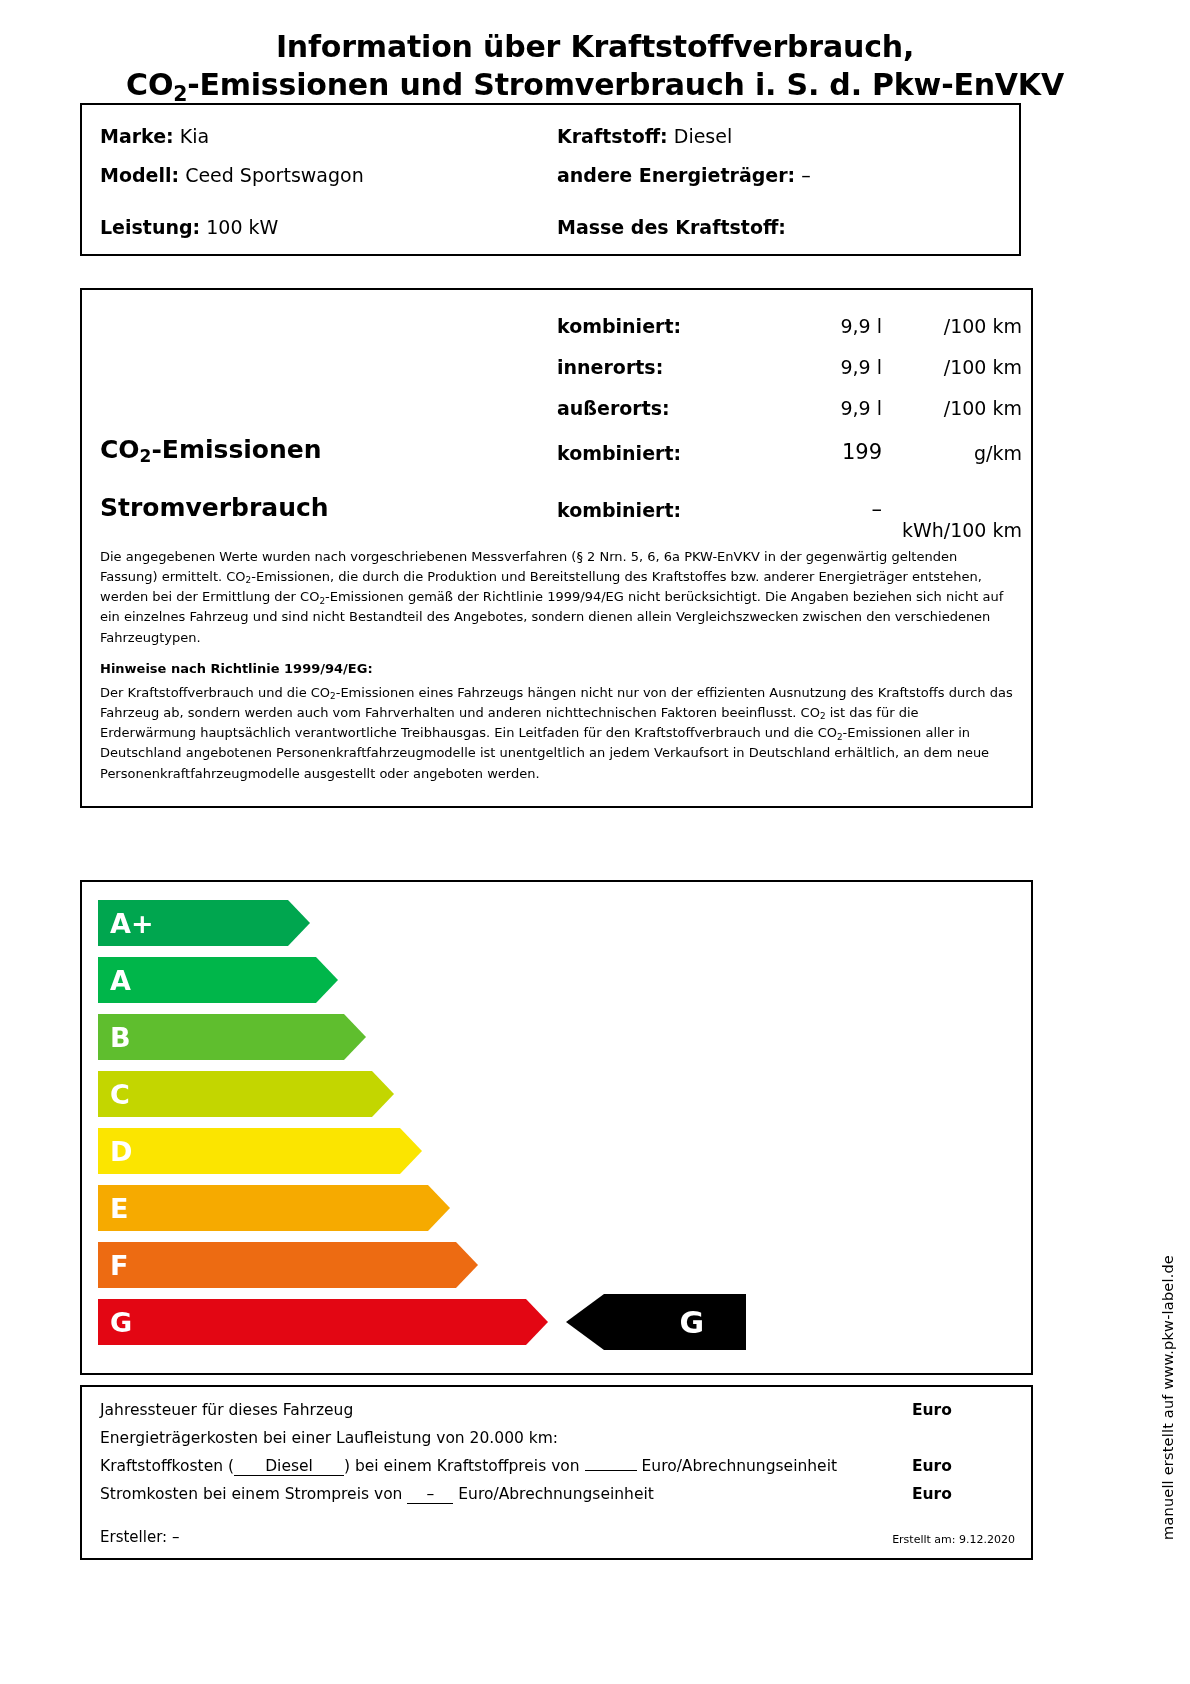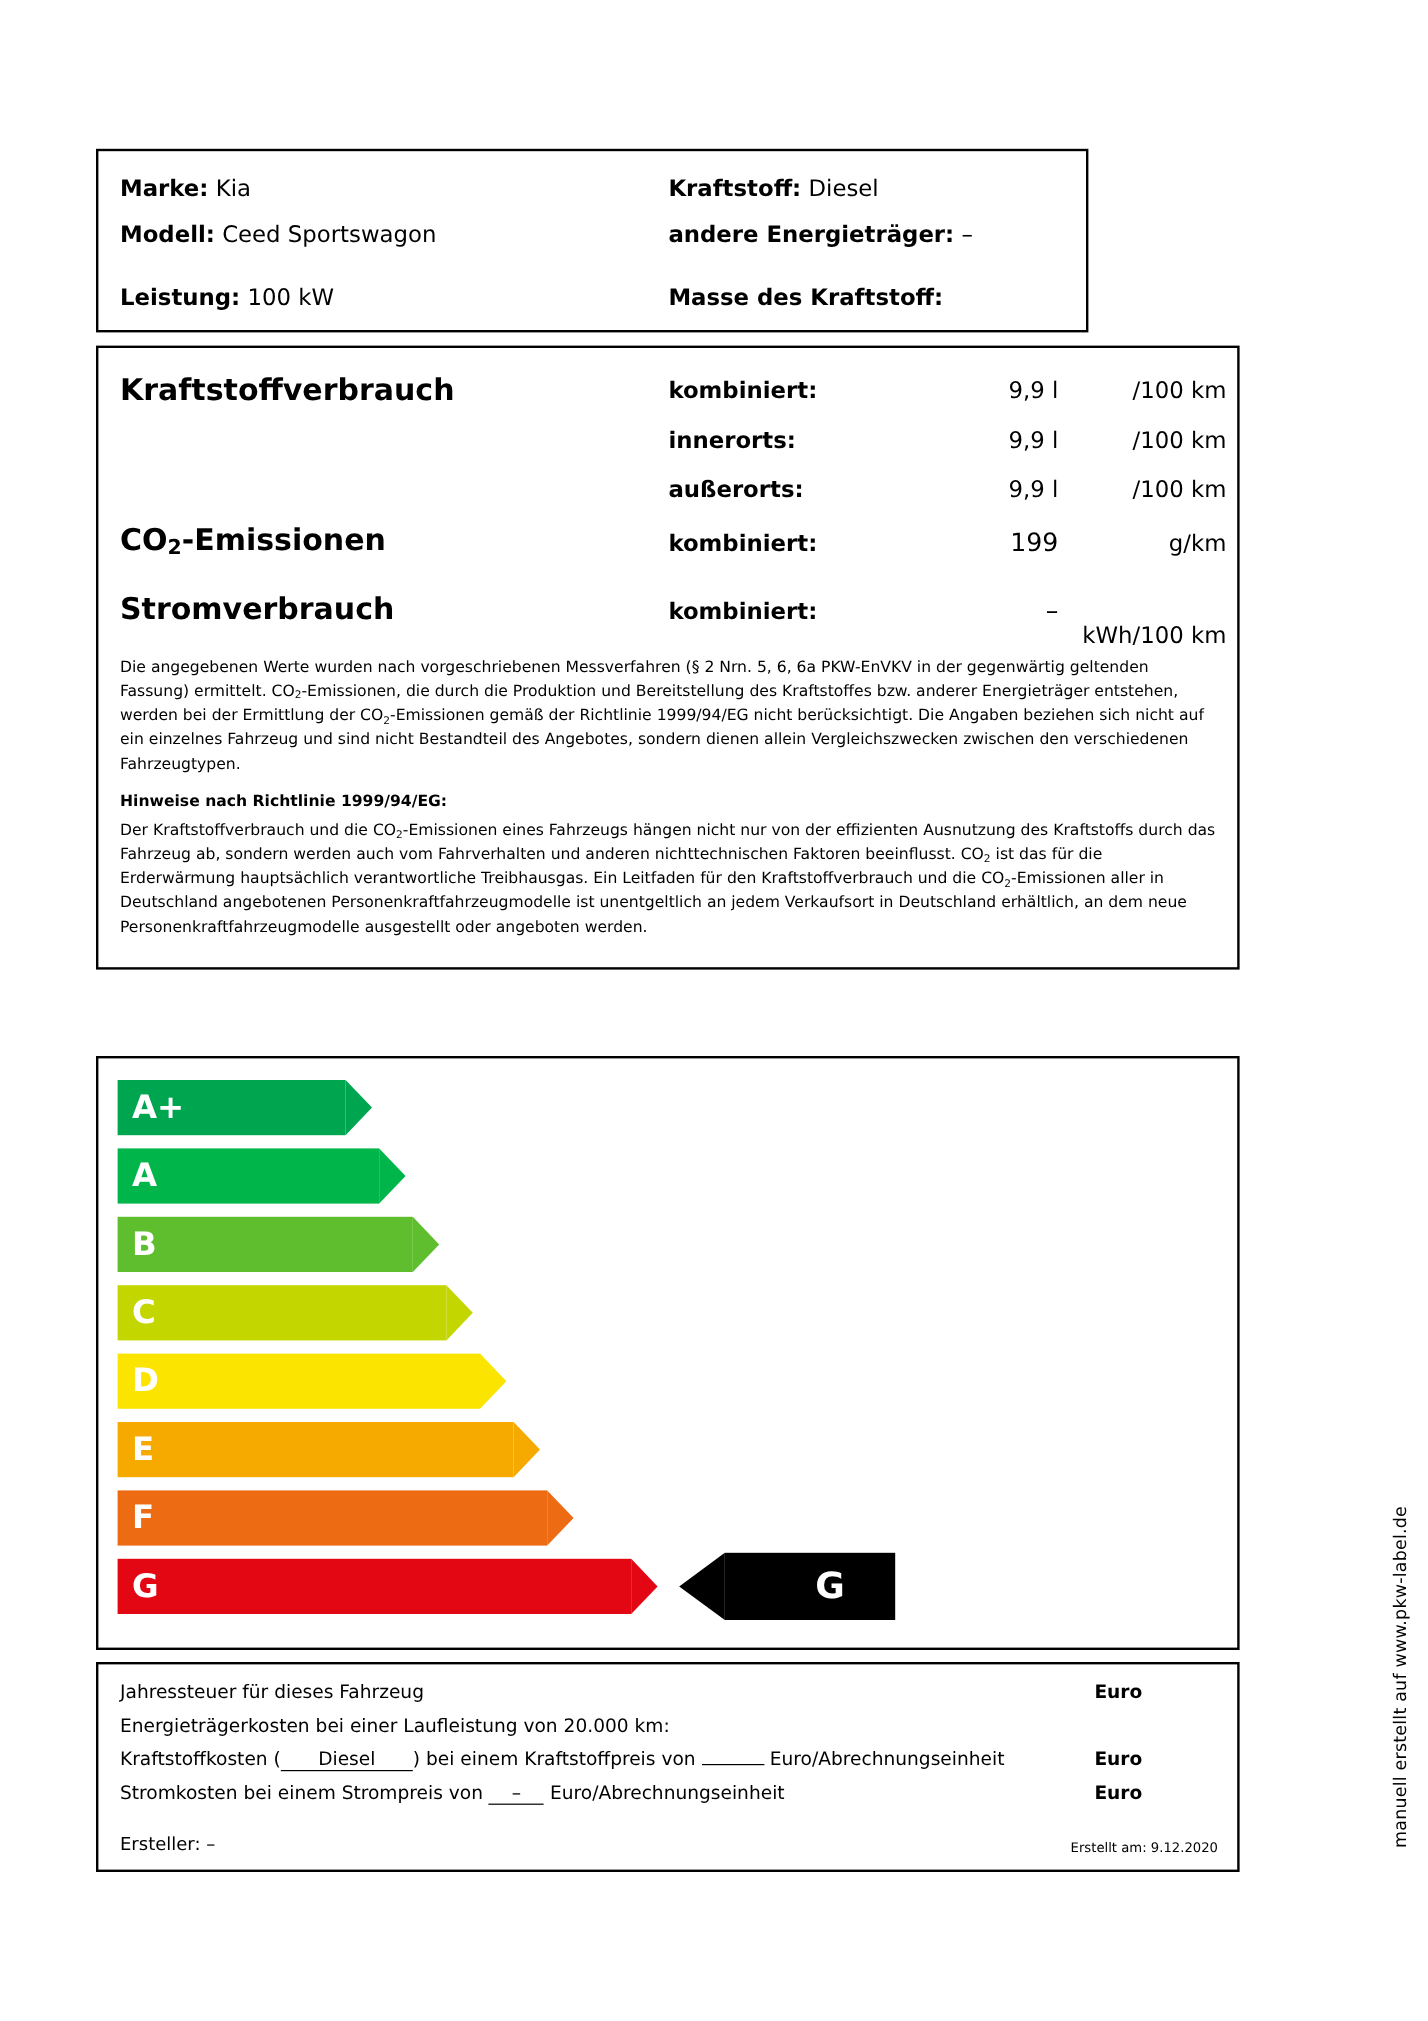--- a/index.html
+++ b/index.html
@@ -44,21 +44,21 @@
   
   .box {
     position: absolute;
     border: 2px solid #000;
     box-sizing: border-box;
     background: #fff;
   }
 
   
   #box-vehicle {
-    left: 80px; top: 124px; width: 827px; height: 153px;
+    left: 80px; top: 103px; width: 941px; height: 153px;
   }
   .veh-grid {
     position: relative;
     width: 100%; height: 100%;
   }
   .veh-cell {
     position: absolute;
     font-size: 19px;
     white-space: nowrap;
   }
@@ -234,20 +234,24 @@
     transform: rotate(180deg);
     white-space: nowrap;
     letter-spacing: 0.2px;
   }
 </style>
 </head>
 <body>
 
 <div class="page">
 
+  <div class="title">
+    <div>Information über Kraftstoffverbrauch,</div>
+    <div class="l2"><span>CO</span><sub>2</sub><span>-Emissionen und Stromverbrauch i. S. d. Pkw-EnVKV</span></div>
+  </div>
 
   <div class="box" id="box-vehicle">
     <div class="veh-grid">
       <div class="veh-cell" style="left:18px; top:20px;">
         <b>Marke:</b>
         <span class="val">Kia</span>
       </div>
       <div class="veh-cell" style="left:18px; top:59px;">
         <b>Modell:</b>
         <span class="val">Ceed Sportswagon</span>
@@ -266,21 +270,20 @@
       </div>
       <div class="veh-cell" style="left:475px; top:111px;">
         <b>Masse des Kraftstoff:</b>
         <span class="val"></span>
       </div>
     </div>
   </div>
 
   <div class="box" id="box-cons">
 
-    <div class="cons-head" style="top:20px;">Kraftstoffverbrauch</div>
 
     <div class="row-label" style="top:25px;">kombiniert:</div>
     <div class="row-value" style="top:25px;">9,9 l</div>
     <div class="row-unit" style="top:25px;">/100 km</div>
 
     <div class="row-label" style="top:66px;">innerorts:</div>
     <div class="row-value" style="top:66px;">9,9 l</div>
     <div class="row-unit" style="top:66px;">/100 km</div>
 
     <div class="row-label" style="top:107px;">außerorts:</div>

